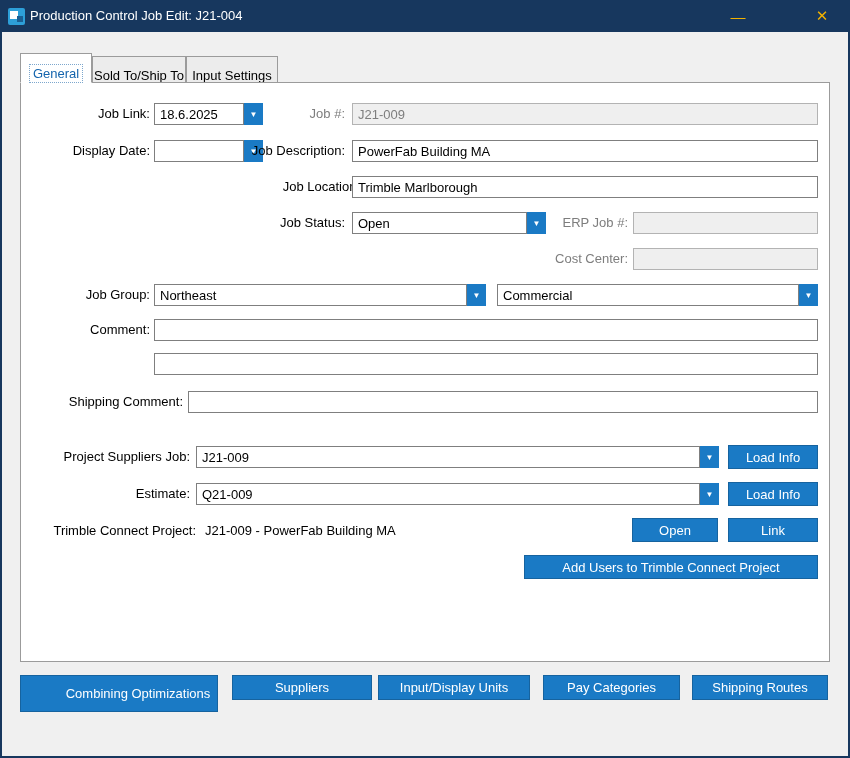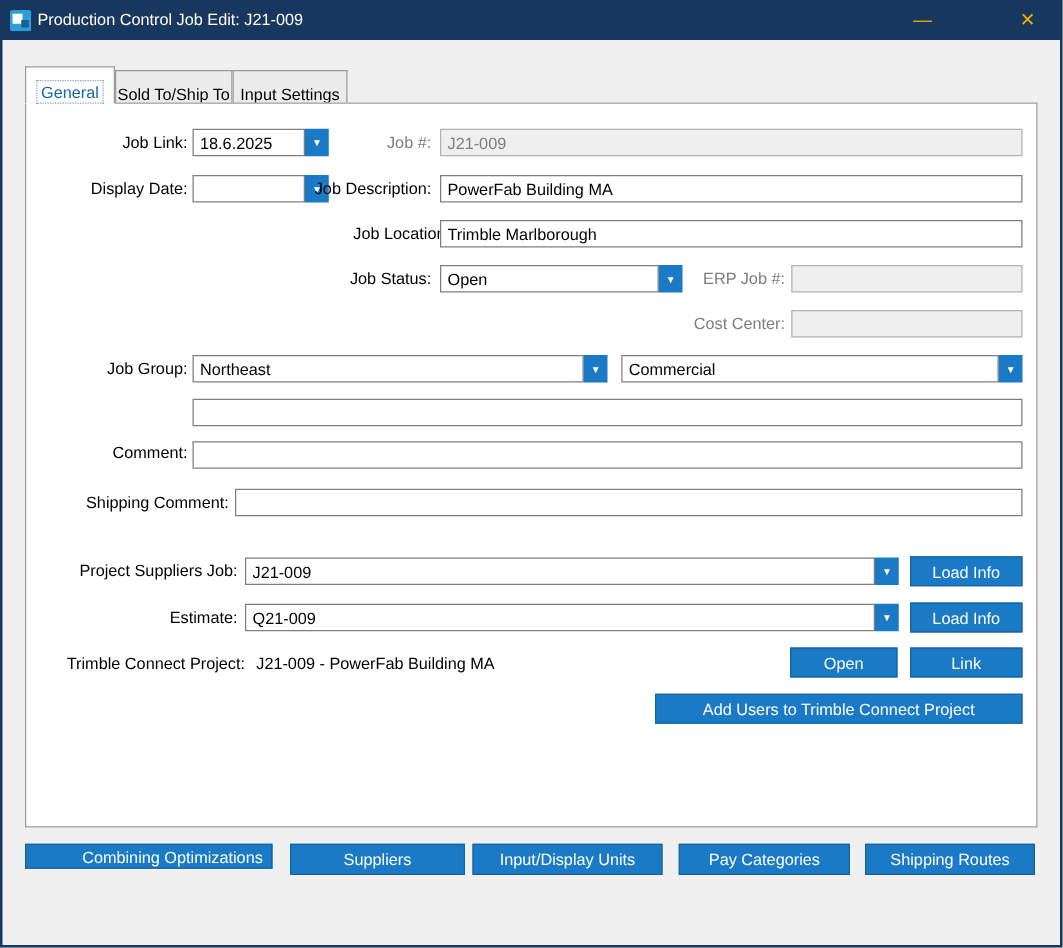--- a/index.html
+++ b/index.html
@@ -69,21 +69,21 @@
 <body>
 
 <div id="win">
 
   <div class="titlebar">
     <svg class="app-icon" viewBox="0 0 17 17">
       <rect x="0" y="0" width="17" height="17" rx="2" fill="#2d9fd8"></rect>
       <rect x="2" y="3" width="8" height="8" fill="#ffffff"></rect>
       <rect x="9" y="8" width="6" height="6" fill="#1a5f93"></rect>
     </svg>
-    <span class="title-text">Production Control Job Edit:  J21-009</span>
+    <span class="title-text">Production Control Job Edit:  J21-004</span>
     <div class="win-btn" style="left:715px;">
       <span>—</span>
     </div>
     <div class="win-btn" style="left:799px;">
       <span>✕</span>
     </div>
   </div>
 
   <div class="client"></div>
 
@@ -132,21 +132,21 @@
   <div class="lbl" style="left:50px; top:284px; width:100px;">Job Group:</div>
   <input class="tb" style="left: 154px; top: 284px; width: 313px;" value="Northeast">
   <div class="arrow" style="left:467px; top:284px;">
     <span>▼</span>
   </div>
   <input class="tb" style="left: 497px; top: 284px; width: 302px;" value="Commercial">
   <div class="arrow" style="left:799px; top:284px;">
     <span>▼</span>
   </div>
 
-  <div class="lbl" style="left:55px; top:319px; width:95px;margin-top:32px;">Comment:</div>
+  <div class="lbl" style="left:55px; top:319px; width:95px;">Comment:</div>
   <input class="tb" style="left: 154px; top: 319px; width: 664px;" value="">
   <input class="tb" style="left: 154px; top: 353px; width: 664px;" value="">
 
   <div class="lbl" style="left:28px; top:391px; width:155px;">Shipping Comment:</div>
   <input class="tb" style="left: 188px; top: 391px; width: 630px;" value="">
 
   <div class="lbl" style="left:28px; top:446px; width:162px;">Project Suppliers Job:</div>
   <input class="tb" style="left: 196px; top: 446px; width: 504px;" value="J21-009">
   <div class="arrow" style="left:700px; top:446px;">
     <span>▼</span>
@@ -160,20 +160,20 @@
   </div>
   <button class="btn" style="left:728px; top:482px; width:90px; height:24px;">Load Info</button>
 
   <div class="lbl" style="left:28px; top:520px; width:168px;">Trimble Connect Project:</div>
   <div class="static-val" style="left:205px; top:520px;">J21-009 - PowerFab Building MA</div>
   <button class="btn" style="left:632px; top:518px; width:86px; height:24px;">Open</button>
   <button class="btn" style="left:728px; top:518px; width:90px; height:24px;">Link</button>
 
   <button class="btn" style="left:524px; top:555px; width:294px; height:24px;">Add Users to Trimble Connect Project</button>
 
-  <button class="btn" style="left:20px; top:675px; width:198px; height:20px;padding-left:38px;">Combining Optimizations</button>
+  <button class="btn" style="left:20px; top:675px; width:198px; height:37px;padding-left:38px;">Combining Optimizations</button>
   <button class="btn" style="left:232px; top:675px; width:140px; height:25px;">Suppliers</button>
   <button class="btn" style="left:378px; top:675px; width:152px; height:25px;">Input/Display Units</button>
   <button class="btn" style="left:543px; top:675px; width:137px; height:25px;">Pay Categories</button>
   <button class="btn" style="left:692px; top:675px; width:136px; height:25px;">Shipping Routes</button>
 
 
 </div>
 
 </body></html>

